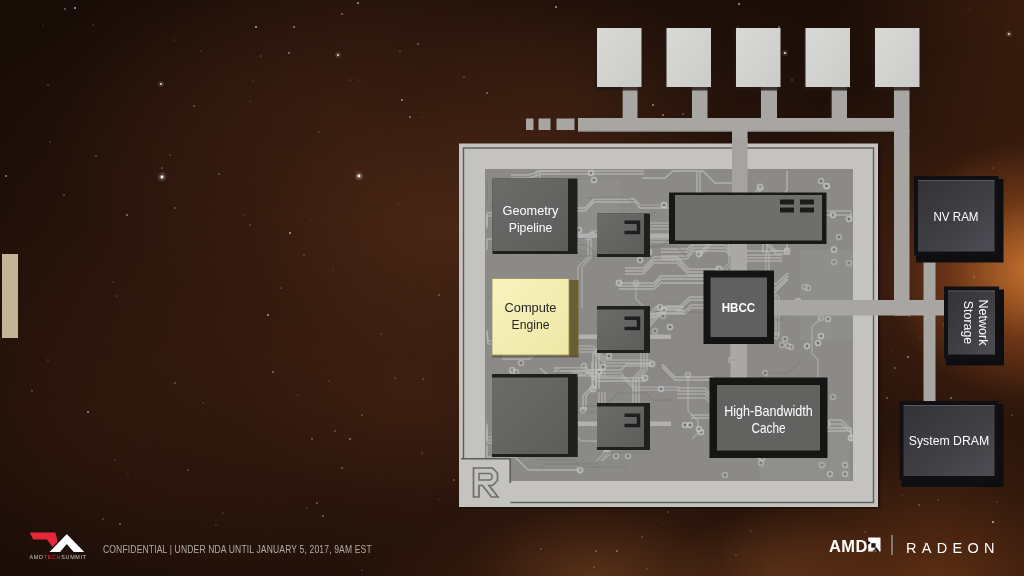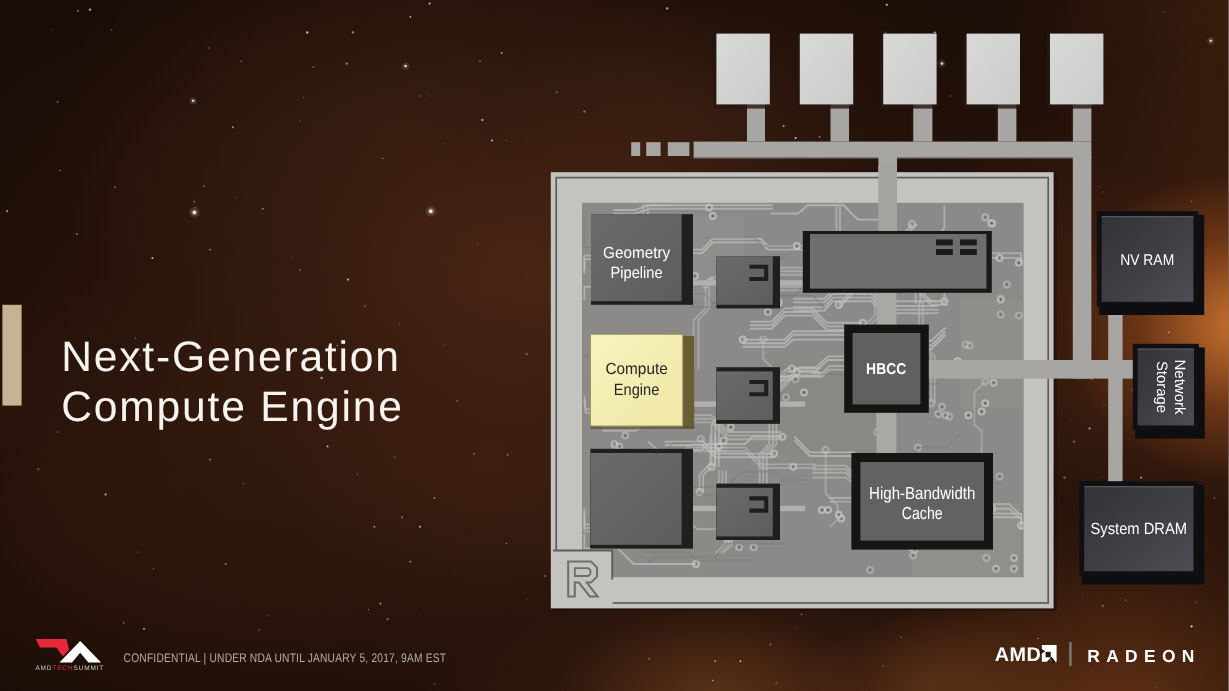--- a/index.html
+++ b/index.html
@@ -19,21 +19,21 @@
 radial-gradient(500px 350px at 30% 55%, rgba(110,55,27,0.22), rgba(0,0,0,0) 100%),
 radial-gradient(620px 420px at 55% 55%, rgba(95,48,24,0.2), rgba(0,0,0,0) 100%),
 radial-gradient(180px 120px at 40% 68%, rgba(150,80,40,0.12), rgba(0,0,0,0) 100%),
 radial-gradient(1000px 700px at 52% 48%, #20100a, #150a05 92%);
 font-family:'Liberation Sans',sans-serif}
 #accent{position:absolute;left:2px;top:254px;width:16px;height:84px;background:#c4b495}
 h1{position:absolute;left:51px;top:275.5px;margin:0;font-weight:normal;font-size:35.5px;line-height:42px;color:#f7f4f0;letter-spacing:1.5px}
 #conf{position:absolute;left:102.5px;top:544.2px;font-size:10.4px;letter-spacing:0.2px;color:#b2ada8;transform:scaleX(0.82);transform-origin:0 0;white-space:nowrap}
 #amdlogo{position:absolute;left:829px;top:537px;color:#fff;font-weight:bold;font-size:16.5px;letter-spacing:0.4px}
 #sep{position:absolute;left:891px;top:535px;width:1.5px;height:20px;background:#7d7a76}
-#radeon{position:absolute;left:906px;top:539.5px;color:#fff;font-weight:bold;font-size:14.5px;letter-spacing:5.3px}
+#radeon{position:absolute;left:906px;top:539.5px;color:#fff;font-weight:normal;font-size:14.5px;letter-spacing:5.3px}
 #atstxt{position:absolute;left:29.5px;top:553.8px;font-size:5.4px;letter-spacing:0.72px;color:#cfcac5}
 #atstxt b{color:#e8333e;font-weight:normal}
 </style></head>
 <body>
 <div id="stage">
 <svg width="1024" height="576" style="position:absolute;left:0;top:0">
       <circle cx="162" cy="168" r="0.7" fill="#fff" opacity="0.50"></circle>
 <circle cx="194" cy="106" r="0.8" fill="#fff" opacity="0.56"></circle>
 <circle cx="362" cy="570" r="0.8" fill="#fff" opacity="0.23"></circle>
 <circle cx="422" cy="453" r="0.6" fill="#fff" opacity="0.61"></circle>
@@ -244,21 +244,20 @@
 <circle cx="719" cy="444" r="1.0" fill="#e8b07a" opacity="0.44"></circle>
 <circle cx="668" cy="512" r="0.8" fill="#e8b07a" opacity="0.49"></circle>
 <circle cx="843" cy="551" r="1.0" fill="#e8b07a" opacity="0.33"></circle>
 <circle cx="751" cy="531" r="0.6" fill="#e8b07a" opacity="0.60"></circle>
 <circle cx="963" cy="573" r="0.5" fill="#e8b07a" opacity="0.37"></circle>
 <circle cx="647" cy="569" r="1.0" fill="#e8b07a" opacity="0.25"></circle>
 <circle cx="663" cy="523" r="0.6" fill="#e8b07a" opacity="0.29"></circle>
 <circle cx="887" cy="398" r="1.1" fill="#e8b07a" opacity="0.39"></circle>
     </svg>
 <div id="accent"></div>
-<h1>Next-Generation<br>Compute Engine</h1>
 <svg width="1024" height="576" viewBox="0 0 1024 576" style="position:absolute;left:0;top:0">
 <defs>
 <linearGradient id="gPin" x1="0" y1="0" x2="1" y2="1">
  <stop offset="0" stop-color="#d9d9d7"></stop>
           <stop offset="1" stop-color="#cbcbc9"></stop>
 </linearGradient>
 <linearGradient id="gBlock" x1="0" y1="0" x2="1" y2="1">
  <stop offset="0" stop-color="#6b6b6a"></stop>
           <stop offset="1" stop-color="#5d5d5c"></stop>
 </linearGradient>

